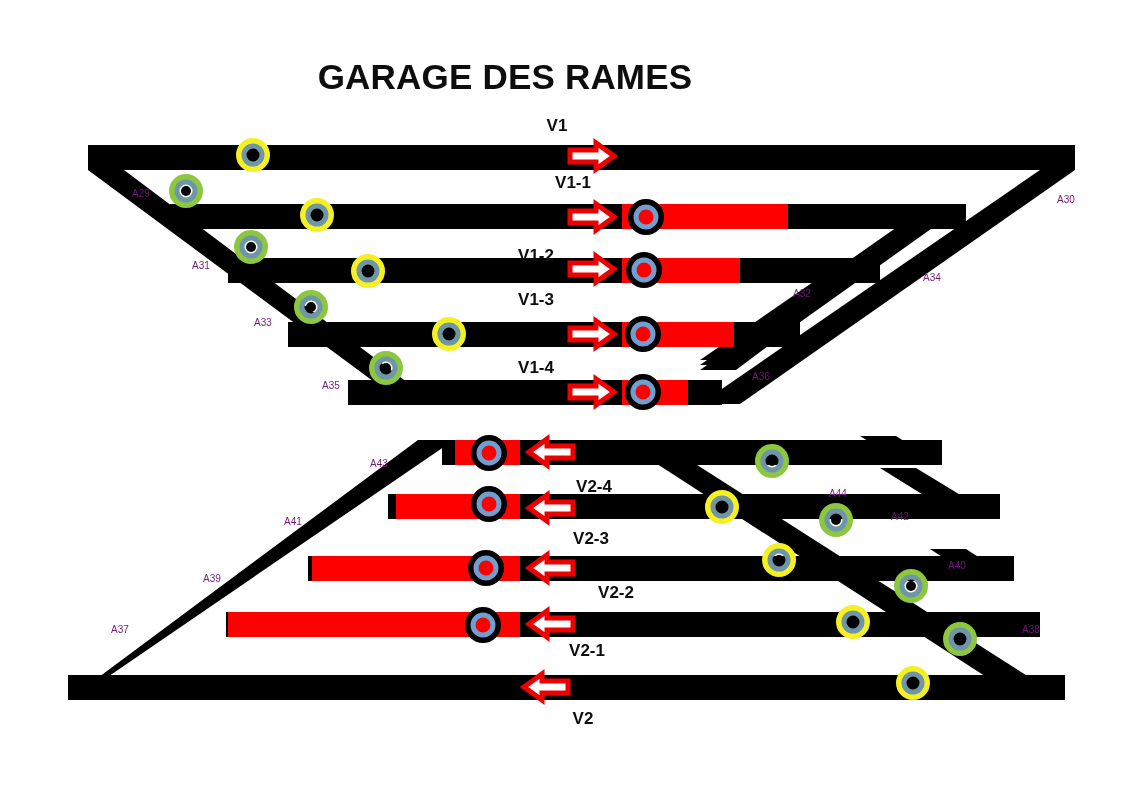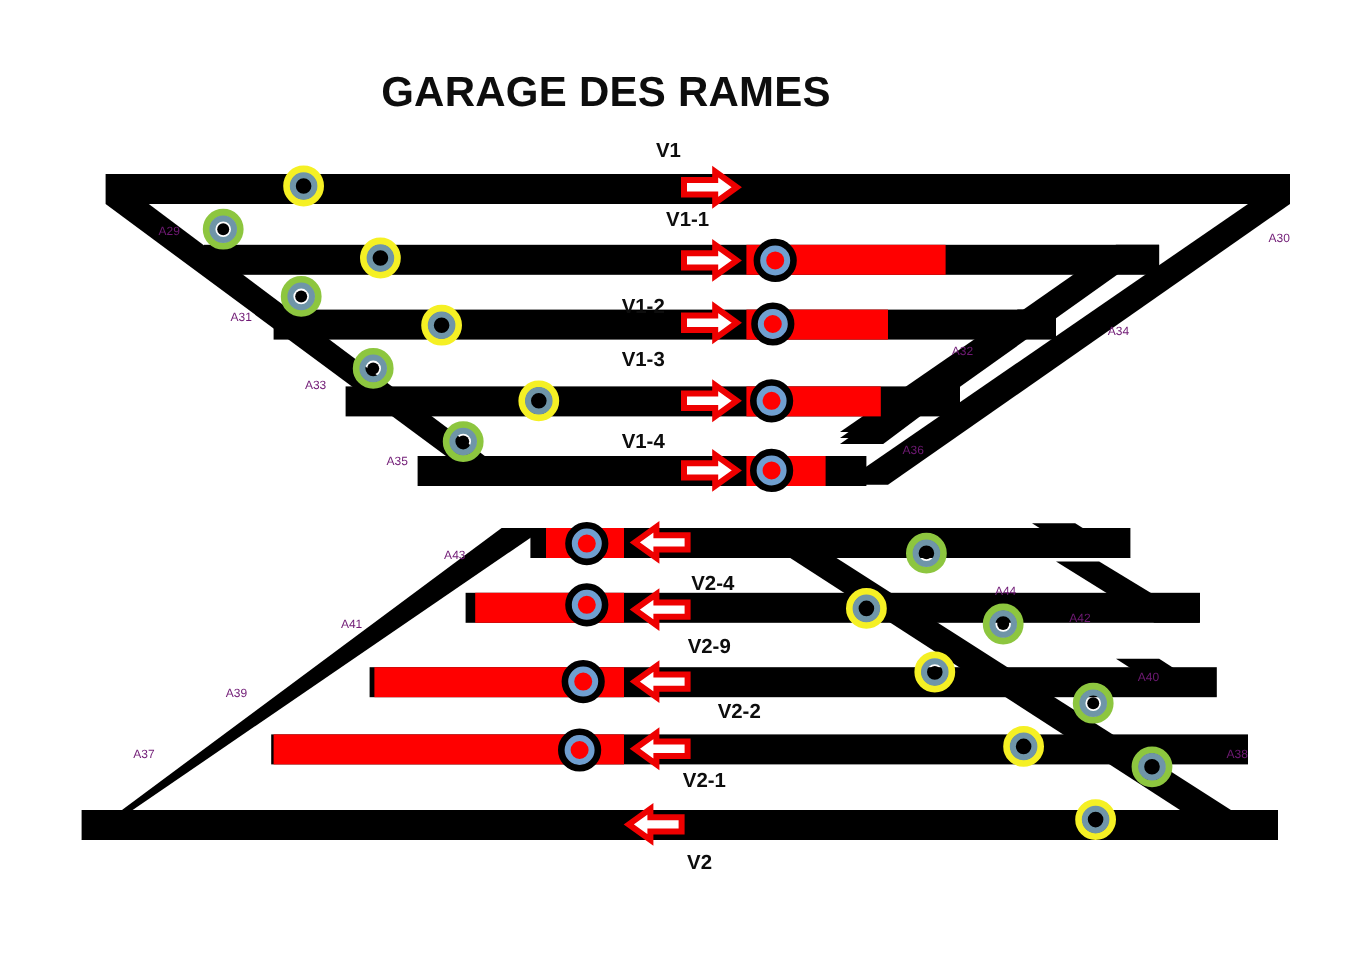--- a/index.html
+++ b/index.html
@@ -260,35 +260,35 @@
     <span>GARAGE DES RAMES</span>
   </div>
 
 
   <div class="tracklabel" style="left:532px;top:126px;margin-left:25px;">V1</div>
   <div class="tracklabel" style="left:536px;top:183px;margin-left:37px;">V1-1</div>
   <div class="tracklabel" style="left:536px;top:256px;">V1-2</div>
   <div class="tracklabel" style="left:536px;top:300px;">V1-3</div>
   <div class="tracklabel" style="left:536px;top:368px;">V1-4</div>
   <div class="tracklabel" style="left:594px;top:475px;margin-top:12px;">V2-4</div>
-  <div class="tracklabel" style="left:591px;top:539px;">V2-9</div>
+  <div class="tracklabel" style="left:591px;top:539px;">V2-3</div>
   <div class="tracklabel" style="left:616px;top:593px;">V2-2</div>
   <div class="tracklabel" style="left:587px;top:651px;">V2-1</div>
   <div class="tracklabel" style="left:583px;top:719px;">V2</div>
 
   <div class="ptlabel" style="left:141px;top:193px;">A29</div>
   <div class="ptlabel" style="left:201px;top:265px;">A31</div>
   <div class="ptlabel" style="left:263px;top:322px;">A33</div>
   <div class="ptlabel" style="left:331px;top:385px;">A35</div>
   <div class="ptlabel" style="left:1032px;top:199px;margin-left:34px;">A30</div>
   <div class="ptlabel" style="left:802px;top:265px;margin-top:28px;">A32</div>
   <div class="ptlabel" style="left:932px;top:277px;">A34</div>
   <div class="ptlabel" style="left:761px;top:376px;">A36</div>
   <div class="ptlabel" style="left:379px;top:463px;">A43</div>
   <div class="ptlabel" style="left:293px;top:521px;">A41</div>
-  <div class="ptlabel" style="left:197px;top:578px;">A39</div>
+  <div class="ptlabel" style="left:212px;top:578px;">A39</div>
   <div class="ptlabel" style="left:120px;top:629px;">A37</div>
   <div class="ptlabel" style="left:838px;top:461px;margin-top:32px;">A44</div>
   <div class="ptlabel" style="left:900px;top:516px;">A42</div>
   <div class="ptlabel" style="left:957px;top:565px;">A40</div>
   <div class="ptlabel" style="left:1031px;top:629px;">A38</div>
 
 </div>
 
 </body></html>

